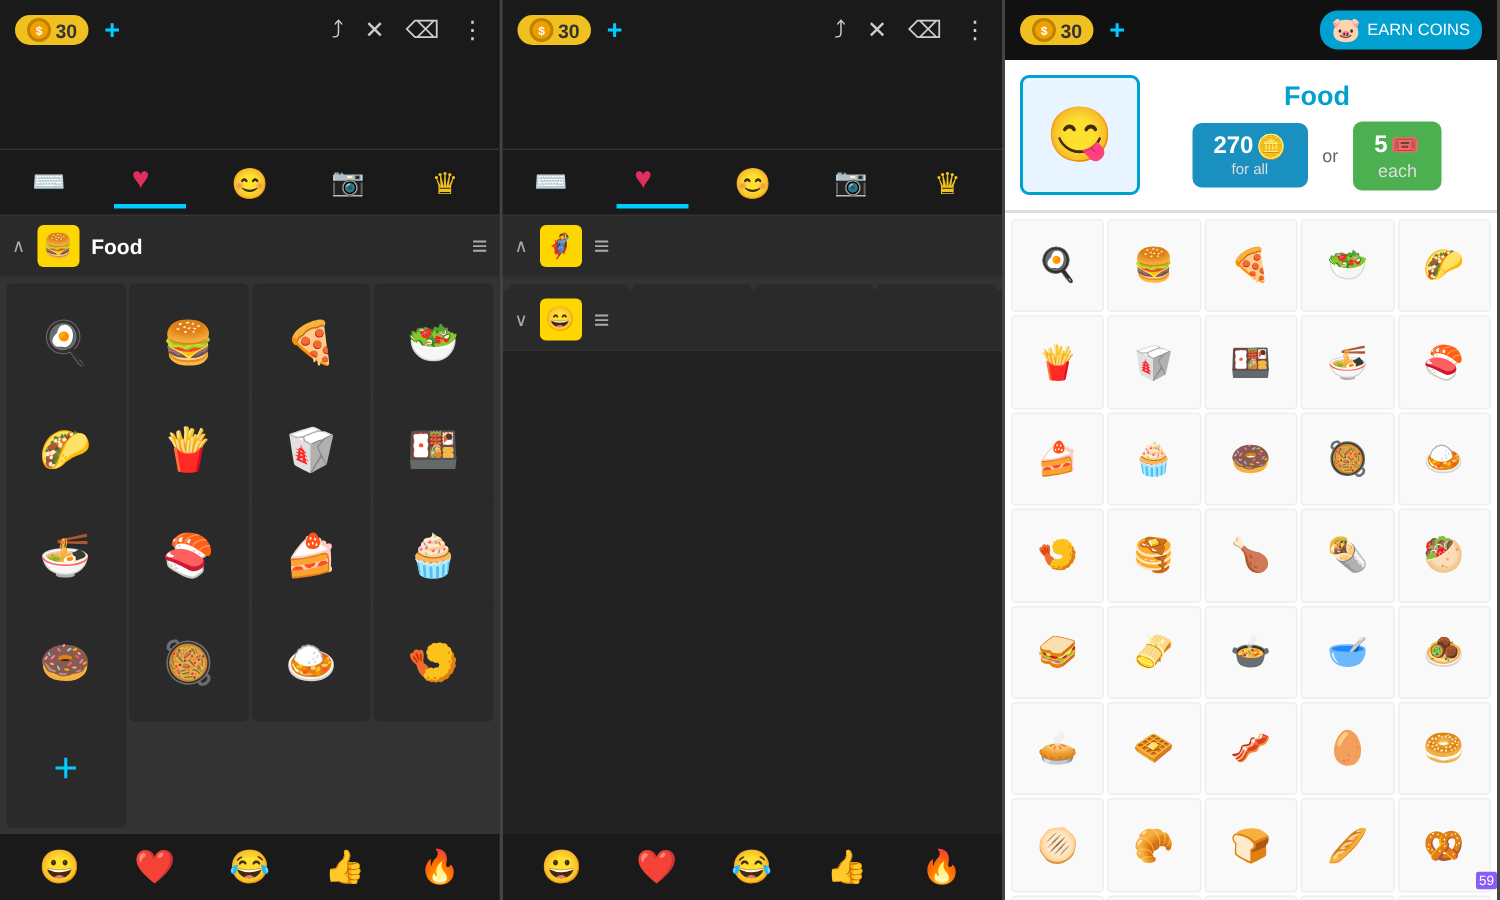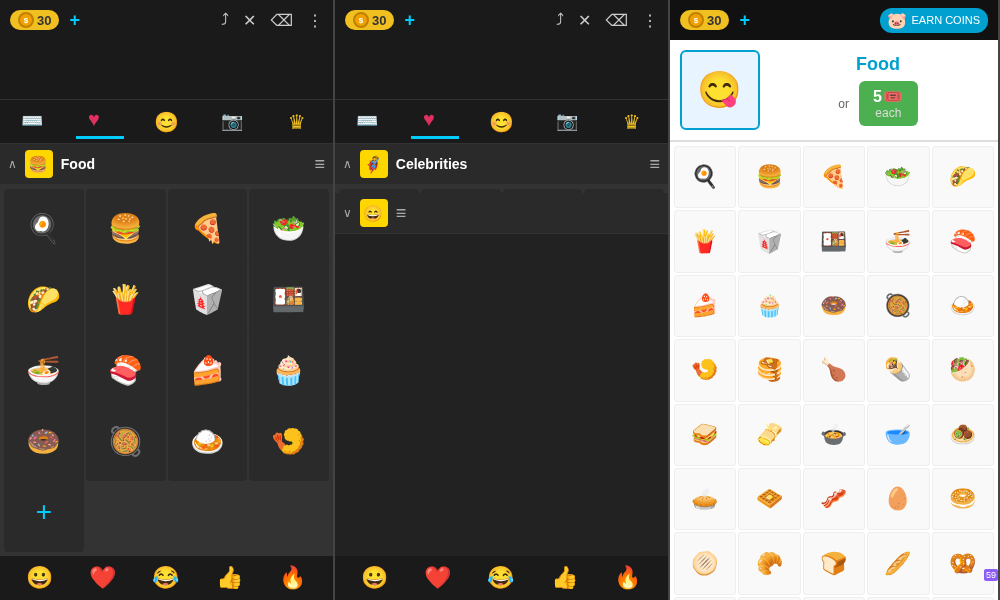--- a/index.html
+++ b/index.html
@@ -411,21 +411,20 @@
       <span class="camera-icon">📷</span>
     </div>
     <div class="icon-tab">
       <span class="crown-icon">♛</span>
     </div>
   </div>
 
   <div class="section-header">
     <span class="chevron">∧</span>
     <div class="section-thumb">🦸</div>
-    <span class="section-title">Celebrities</span>
     <span class="section-menu">≡</span>
   </div>
 
   <div class="sticker-grid" style="flex:0; height:280px;">
     <div class="sticker-cell">🥷</div>
     <div class="sticker-cell">🦸‍♂️</div>
     <div class="sticker-cell">🦇</div>
     <div class="sticker-cell">🐢</div>
     <div class="sticker-cell">🦸</div>
     <div class="sticker-cell">🔴</div>
@@ -460,25 +459,32 @@
     <div class="spacer"></div>
     <div class="p3-earn-btn">
       <span style="font-size:16px;">🐷</span>
       <span>EARN COINS</span>
     </div>
   </div>
 
   <div class="p3-header" style="background:#fff; padding:10px; border-bottom:2px solid #ddd;">
     <div class="p3-sticker-preview">
       <span style="font-size:36px;">😋</span>
-      <span style="position:absolute; bottom:19px; right:2px; background:#8b5cf6; color:#fff; font-size:9px; border-radius:2px; padding:1px 2px;">59</span>
+      <span style="position:absolute; bottom:7px; right:2px; background:#8b5cf6; color:#fff; font-size:9px; border-radius:2px; padding:1px 2px;">59</span>
     </div>
     <div class="p3-buy-section">
       <span class="p3-food-title">Food</span>
       <div class="p3-buy-options">
+        <div class="p3-buy-btn blue">
+          <span style="display:flex;align-items:center;gap:2px;">
+            <span style="font-size:16px;font-weight:bold;color:#fff;">270</span>
+            <span>🪙</span>
+          </span>
+          <span style="font-size:10px;color:#ddd;">for all</span>
+        </div>
         <span class="p3-or">or</span>
         <div class="p3-buy-btn green">
           <span style="display:flex;align-items:center;gap:2px;">
             <span style="font-size:16px;font-weight:bold;color:#fff;">5</span>
             <span>🎟️</span>
           </span>
           <span style="font-size:12px;color:#ddd;">each</span>
         </div>
       </div>
     </div>

